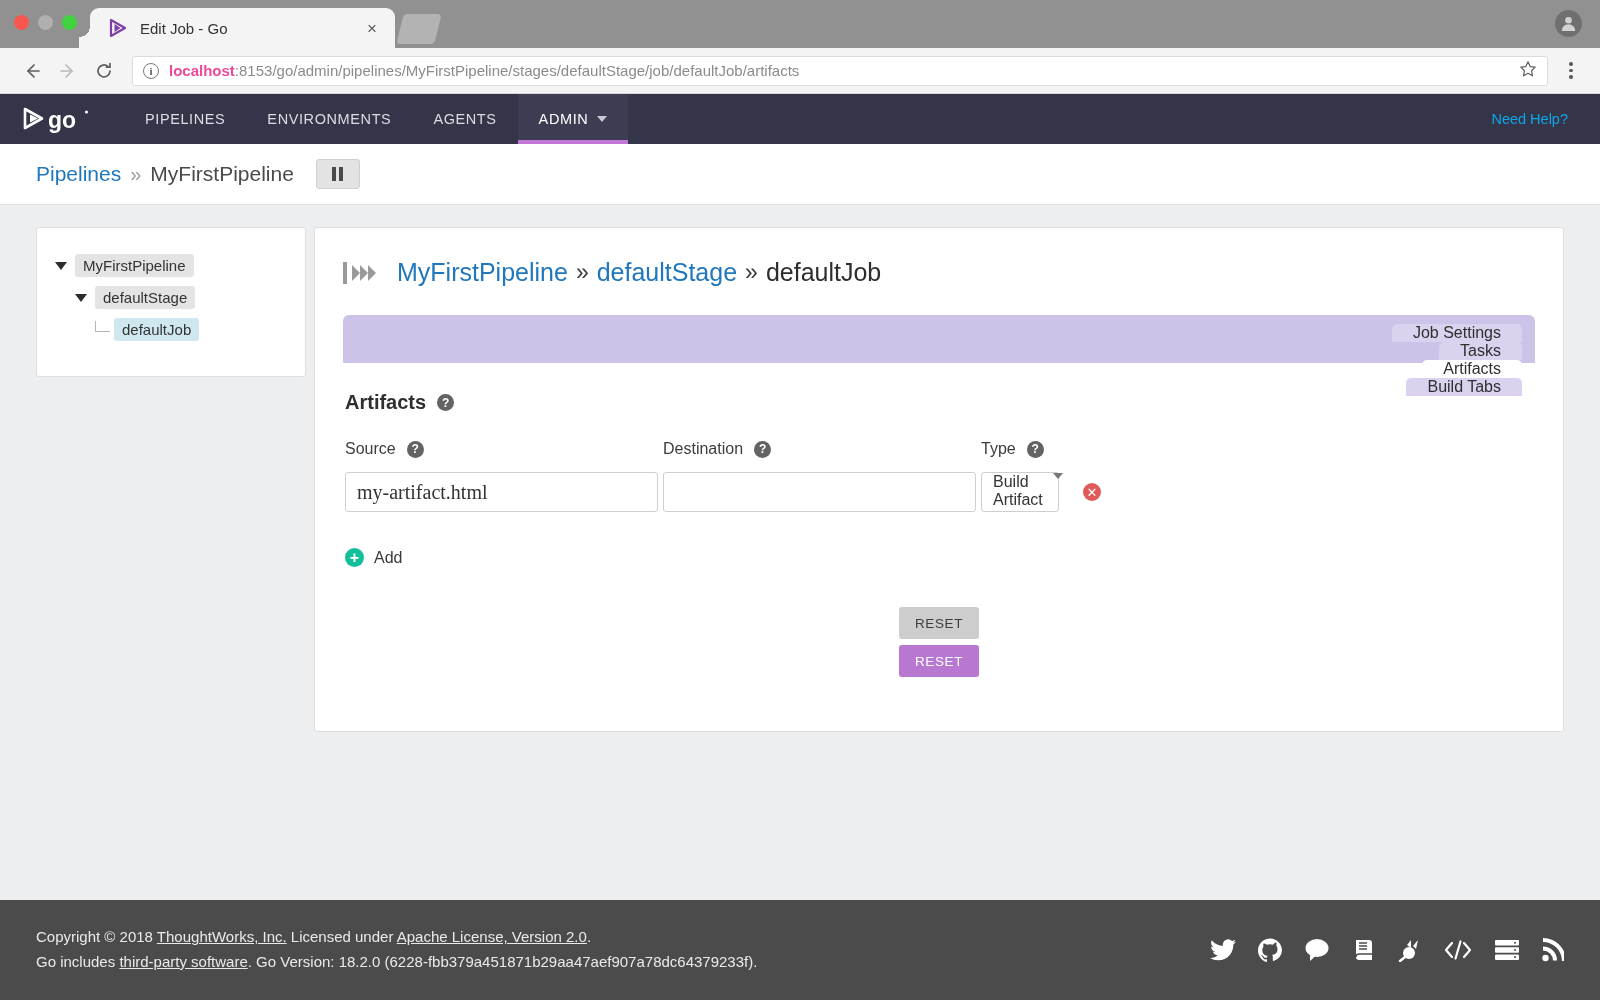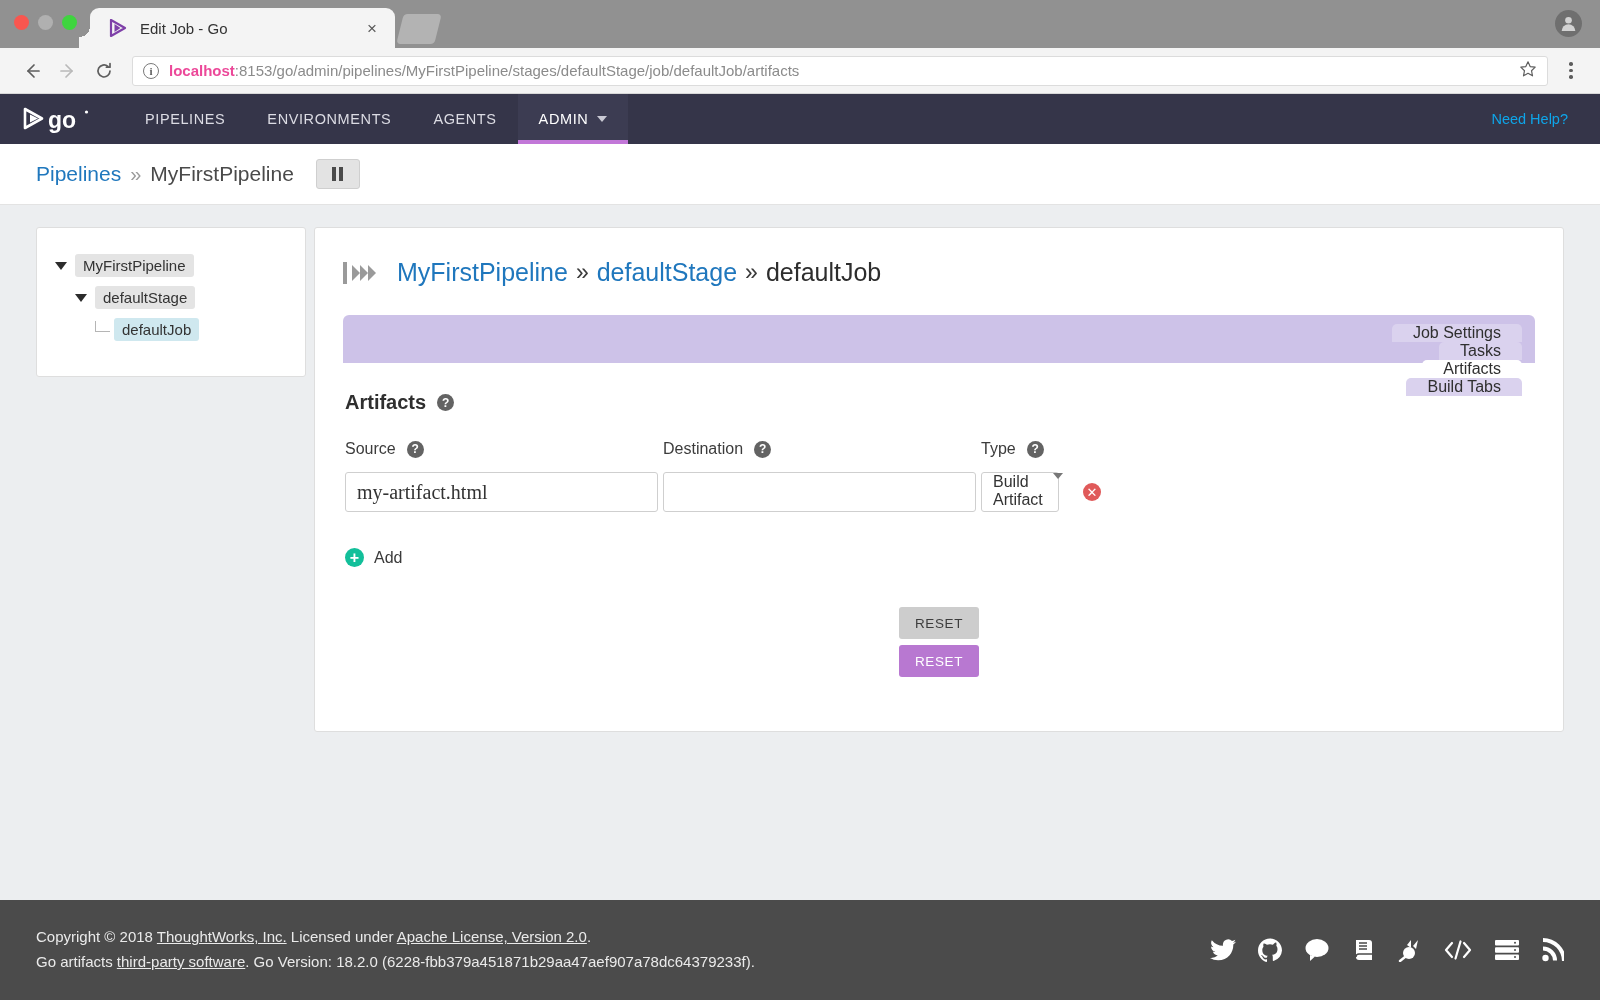--- a/index.html
+++ b/index.html
@@ -460,21 +460,21 @@
 
     </div>
   </div>
 
   <div class="go-footer">
     <div class="footer-text">
       <div>
         <span>Copyright © 2018 </span><a>ThoughtWorks, Inc.</a><span> Licensed under </span><a>Apache License, Version 2.0</a><span>.</span>
       </div>
       <div>
-        <span>Go artifacts </span><a>third-party software</a><span>. Go Version: 18.2.0 (6228-fbb379a451871b29aa47aef907a78dc64379233f).</span>
+        <span>Go includes </span><a>third-party software</a><span>. Go Version: 18.2.0 (6228-fbb379a451871b29aa47aef907a78dc64379233f).</span>
       </div>
     </div>
 
     <div class="footer-icons">
       <span class="fi">
         <svg width="26" height="22" viewBox="0 0 24 20">
             <path d="M24 2.4c-.9.4-1.8.7-2.8.8 1-.6 1.8-1.6 2.2-2.7-1 .6-2 1-3.1 1.2A4.9 4.9 0 0 0 11.9 5c0 .4 0 .8.1 1.1A13.9 13.9 0 0 1 1.7.9 4.9 4.9 0 0 0 3.2 7.4c-.8 0-1.6-.2-2.2-.6v.1c0 2.3 1.7 4.3 3.9 4.7-.4.1-.9.2-1.3.2-.3 0-.6 0-.9-.1.6 1.9 2.4 3.3 4.5 3.4A9.9 9.9 0 0 1 0 17.3 14 14 0 0 0 7.5 19.5c9.1 0 14-7.5 14-14v-.6c1-.7 1.8-1.6 2.5-2.5z" fill="#ffffff"></path>
           </svg>
       </span>
       <span class="fi">

